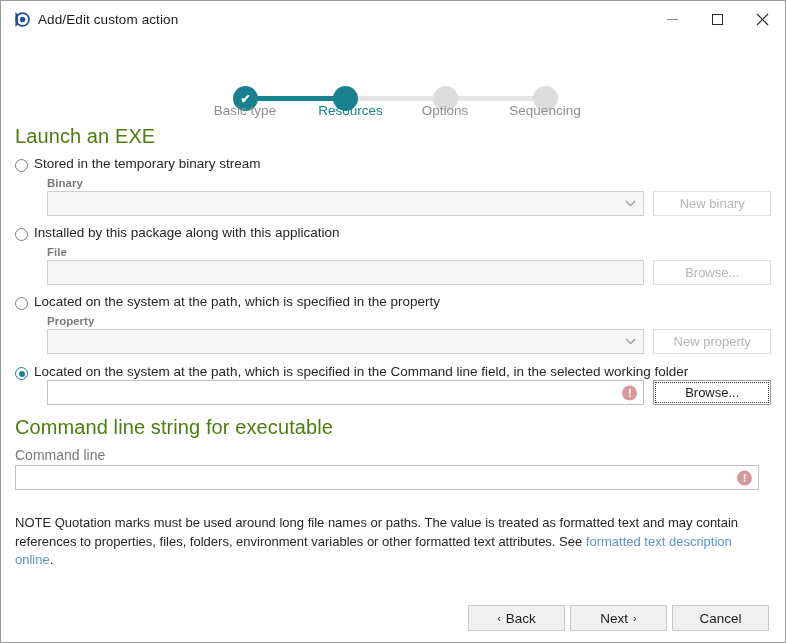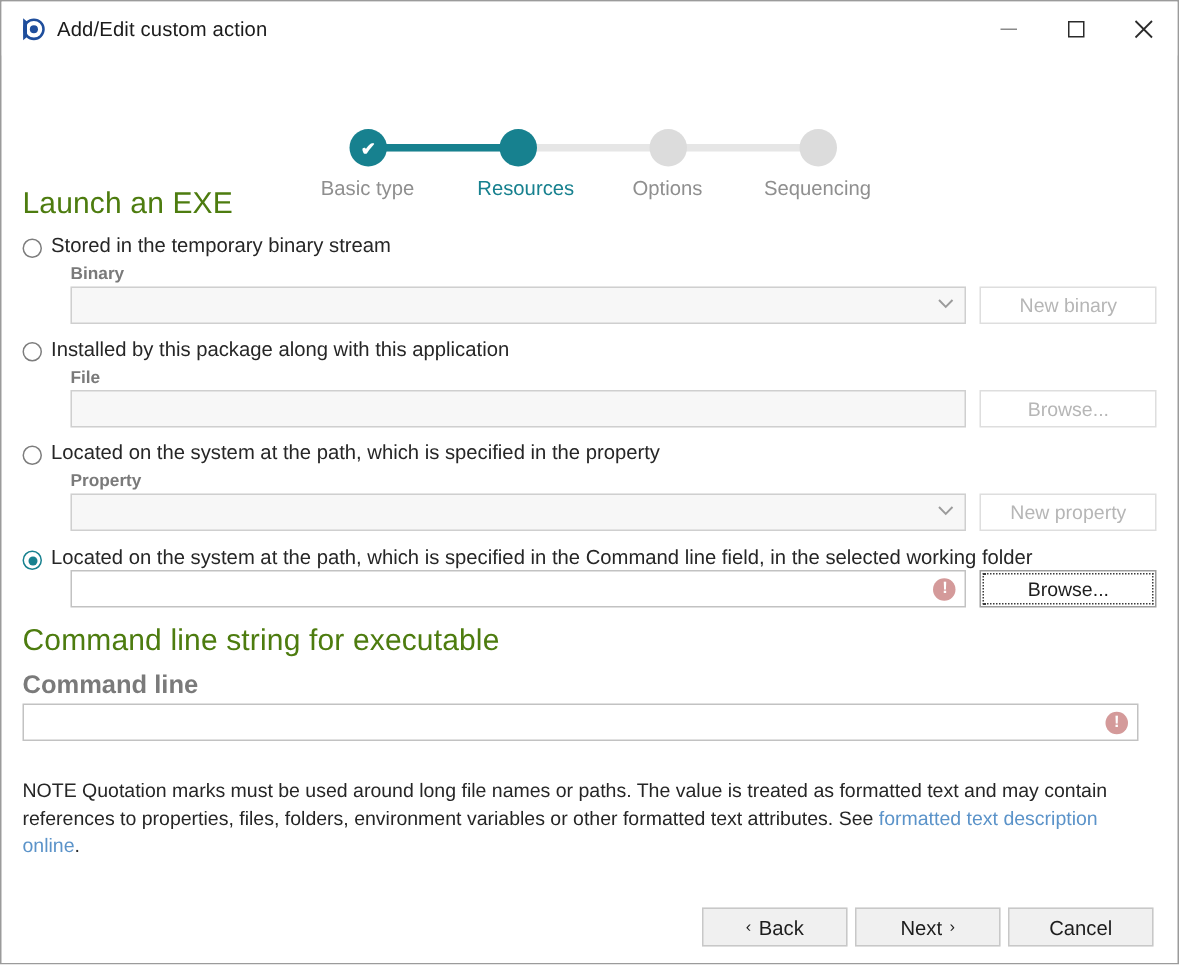--- a/index.html
+++ b/index.html
@@ -111,21 +111,21 @@
   }
   .step-dot.done, .step-dot.active { background: #17818f; }
   .step-dot .check {
     color: #ffffff;
     font-size: 12px;
     line-height: 1;
     font-weight: bold;
   }
   .step-label {
     position: absolute;
-    top: 79px;
+    top: 64px;
     font-size: 13.5px;
     color: #8f8f8f;
     text-align: center;
     transform: translateX(-50%);
     white-space: nowrap;
   }
   .step-label.current { color: #17818f; padding-left: 11px; }
 
   
   .content {
@@ -239,23 +239,23 @@
   }
   .side-btn.enabled {
     border: 1px solid #9c9c9c;
     color: #1d1d1d;
     background: #ffffff;
     outline: 1px dotted #3b3b3b;
     outline-offset: -3px;
   }
 
   .cmdline-label {
-    font-size: 17px;
+    font-size: 14px;
     color: #7a7a7a;
-    font-weight: bold;
+    font-weight: normal;
     margin: 0 0 2px 0;
   }
   .cmdline-box {
     position: relative;
     width: 744px;
     height: 25px;
     box-sizing: border-box;
     border: 1px solid #c2c2c2;
     background: #ffffff;
   }

